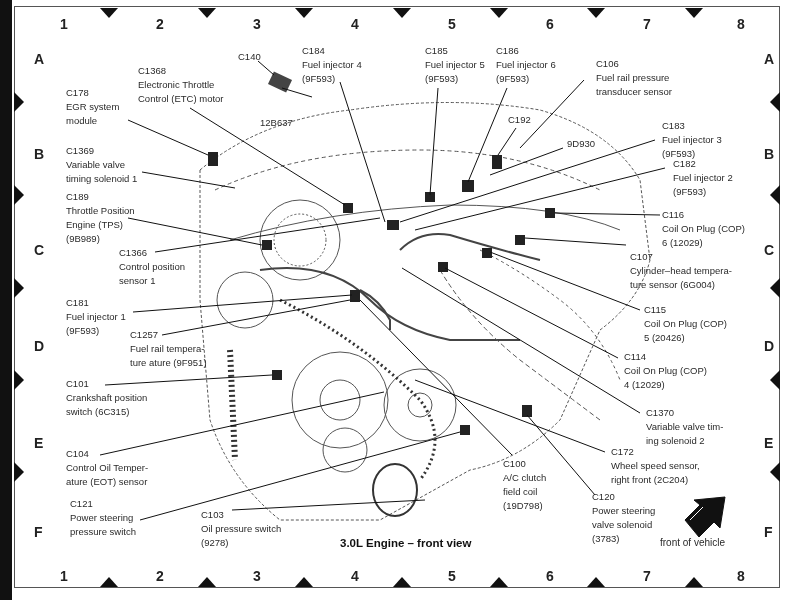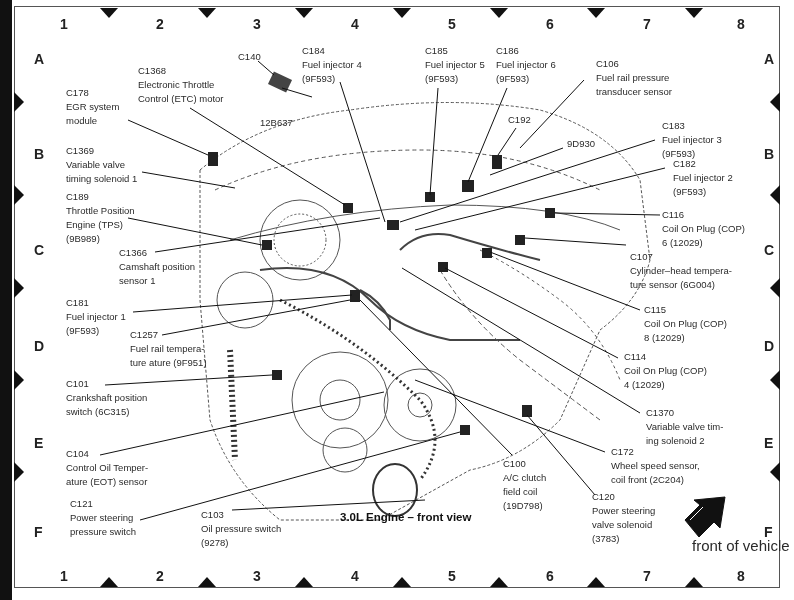--- a/index.html
+++ b/index.html
@@ -2,22 +2,22 @@
 <html><head>
 <meta charset="utf-8">
 <style>
   html, body { margin:0; padding:0; background:#fff; }
   body { width:794px; height:600px; position:relative; overflow:hidden; font-family:"Liberation Sans", sans-serif; color:#222; }
   #left-bar { position:absolute; left:0; top:0; width:12px; height:600px; background:#111; }
   #frame { position:absolute; left:14px; top:6px; width:766px; height:582px; border:1px solid #555; box-sizing:border-box; background:#fff; }
   .col { position:absolute; font-weight:bold; font-size:14px; color:#222; }
   .row { position:absolute; font-weight:bold; font-size:14px; color:#222; }
   .lbl { position:absolute; font-size:9.5px; line-height:14px; color:#2a2a2a; white-space:nowrap; }
-  #title { position:absolute; left:340px; top:511px; font-weight:bold; font-size:11.5px; color:#111; }
-  #front { position:absolute; left:660px; top:537px; font-size:15px; color:#2a2a2a;margin-left:32px; }
+  #title { position:absolute; left:340px; top:537px; font-weight:bold; font-size:11.5px; color:#111; }
+  #front { position:absolute; left:660px; top:537px; font-size:10px; color:#2a2a2a; }
   svg#art { position:absolute; left:0; top:0; }
 </style>
 </head>
 <body>
 
 <div id="left-bar"></div>
 <div id="frame"></div>
 
 <svg id="art" width="794" height="600">
 
@@ -222,37 +222,37 @@
   <div>Engine (TPS)</div>
   <div>(9B989)</div>
 </div>
 <div class="lbl" style="left:662px;top:208px">
   <div>C116</div>
   <div>Coil On Plug (COP)</div>
   <div>6 (12029)</div>
 </div>
 <div class="lbl" style="left:119px;top:246px">
   <div>C1366</div>
-  <div>Camshaft position</div>
+  <div>Control position</div>
   <div>sensor 1</div>
 </div>
 <div class="lbl" style="left:630px;top:250px">
   <div>C107</div>
   <div>Cylinder–head tempera-</div>
   <div>ture sensor (6G004)</div>
 </div>
 <div class="lbl" style="left:66px;top:296px">
   <div>C181</div>
   <div>Fuel injector 1</div>
   <div>(9F593)</div>
 </div>
 <div class="lbl" style="left:644px;top:303px">
   <div>C115</div>
   <div>Coil On Plug (COP)</div>
-  <div>8 (12029)</div>
+  <div>5 (20426)</div>
 </div>
 <div class="lbl" style="left:130px;top:328px">
   <div>C1257</div>
   <div>Fuel rail tempera-</div>
   <div>ture ature (9F951)</div>
 </div>
 <div class="lbl" style="left:624px;top:350px">
   <div>C114</div>
   <div>Coil On Plug (COP)</div>
   <div>4 (12029)</div>
@@ -268,21 +268,21 @@
   <div>ing solenoid 2</div>
 </div>
 <div class="lbl" style="left:66px;top:447px">
   <div>C104</div>
   <div>Control Oil Temper-</div>
   <div>ature (EOT) sensor</div>
 </div>
 <div class="lbl" style="left:611px;top:445px">
   <div>C172</div>
   <div>Wheel speed sensor,</div>
-  <div>coil front (2C204)</div>
+  <div>right front (2C204)</div>
 </div>
 <div class="lbl" style="left:503px;top:457px">
   <div>C100</div>
   <div>A/C clutch</div>
   <div>field coil</div>
   <div>(19D798)</div>
 </div>
 <div class="lbl" style="left:70px;top:497px">
   <div>C121</div>
   <div>Power steering</div>

